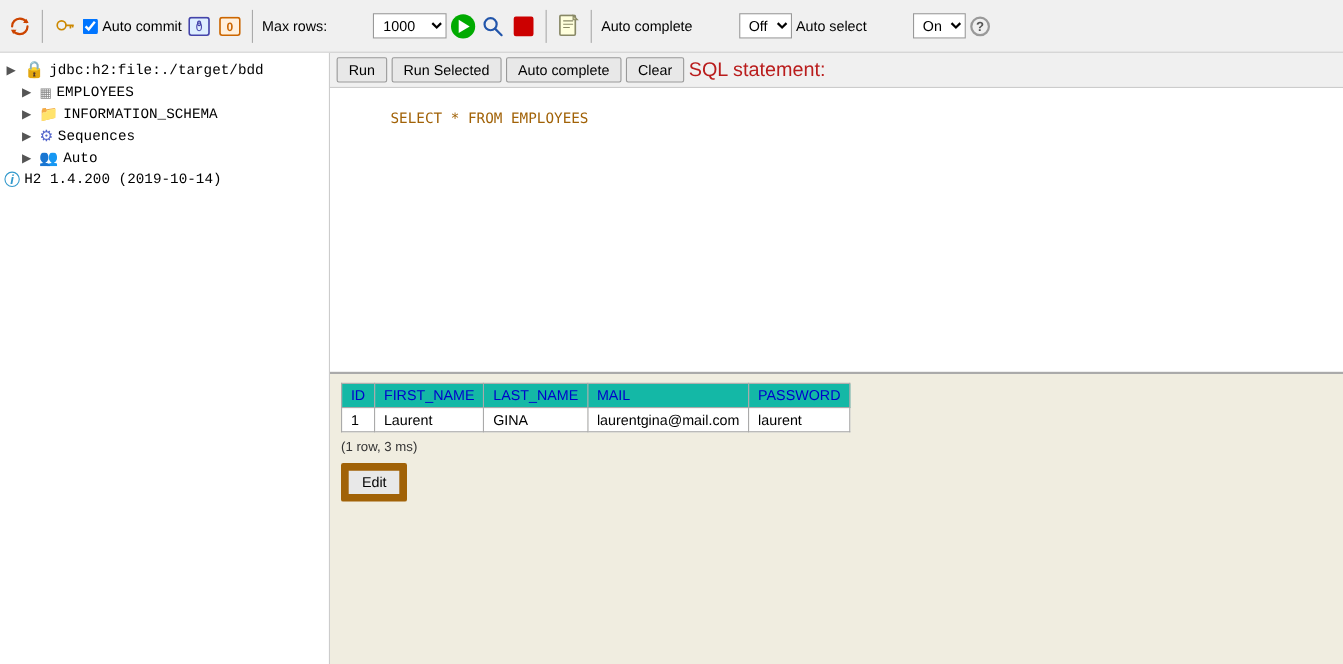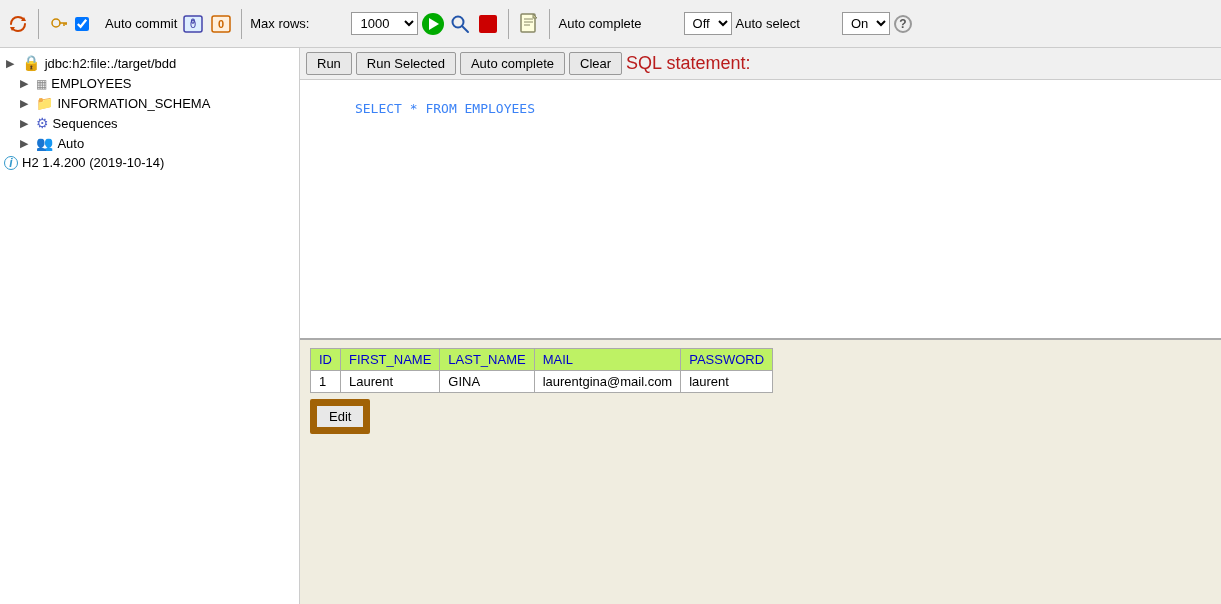--- a/index.html
+++ b/index.html
@@ -32,21 +32,21 @@
       width: 24px;
       height: 24px;
       cursor: pointer;
       display: flex;
       align-items: center;
       justify-content: center;
     }
     .toolbar-checkbox-label {
       display: flex;
       align-items: center;
-      gap: 16px;
+      gap: 4px;
       cursor: pointer;
       font-size: 13px;
     }
     .toolbar-checkbox-label input[type=checkbox] {
       width: 14px;
       height: 14px;
     }
     .toolbar-label {
       font-size: 13px;
       margin-right: 2px;
@@ -96,20 +96,21 @@
       width: 14px;
       height: 14px;
       display: flex;
       align-items: center;
       justify-content: center;
       font-style: italic;
       font-weight: bold;
     }
     .sidebar-item-text {
       font-size: 13px;
+      font-family: Liberation Mono, monospace;
     }
 
     
     .right-panel {
       flex: 1;
       display: flex;
       flex-direction: column;
       overflow: hidden;
     }
 
@@ -136,21 +137,21 @@
       margin-left: 0;
     }
 
     
     .sql-editor {
       flex: 0 0 260px;
       border-bottom: 2px solid #aaa;
       padding: 6px 8px;
       font-family: monospace;
       font-size: 13px;
-      color: #3b82f6;
+      color: #a16207;
       background: #fff;
       overflow: auto;
       white-space: pre;
     }
 
     
     .results-area {
       flex: 1;
       background: #f0ede0;
       overflow: auto;
@@ -161,21 +162,21 @@
       font-size: 13px;
       margin-bottom: 6px;
       color: #333;
     }
     .results-table {
       border-collapse: collapse;
       font-size: 13px;
       margin-bottom: 6px;
     }
     .results-table th {
-      background: #bef264;
+      background: #14b8a6;
       border: 1px solid #aaa;
       padding: 3px 8px;
       color: #0000cc;
       font-weight: normal;
       text-align: left;
     }
     .results-table td {
       border: 1px solid #aaa;
       padding: 3px 8px;
       background: #fff;
@@ -402,18 +403,19 @@
           <tr>
             <td>1</td>
             <td>Laurent</td>
             <td>GINA</td>
             <td>laurentgina@mail.com</td>
             <td>laurent</td>
           </tr>
         </tbody>
       </table>
 
+      <div class="results-info">(1 row, 3 ms)</div>
 
       <button class="edit-button">Edit</button>
     </div>
 
   </div>
 </div>
 
 </body></html>

